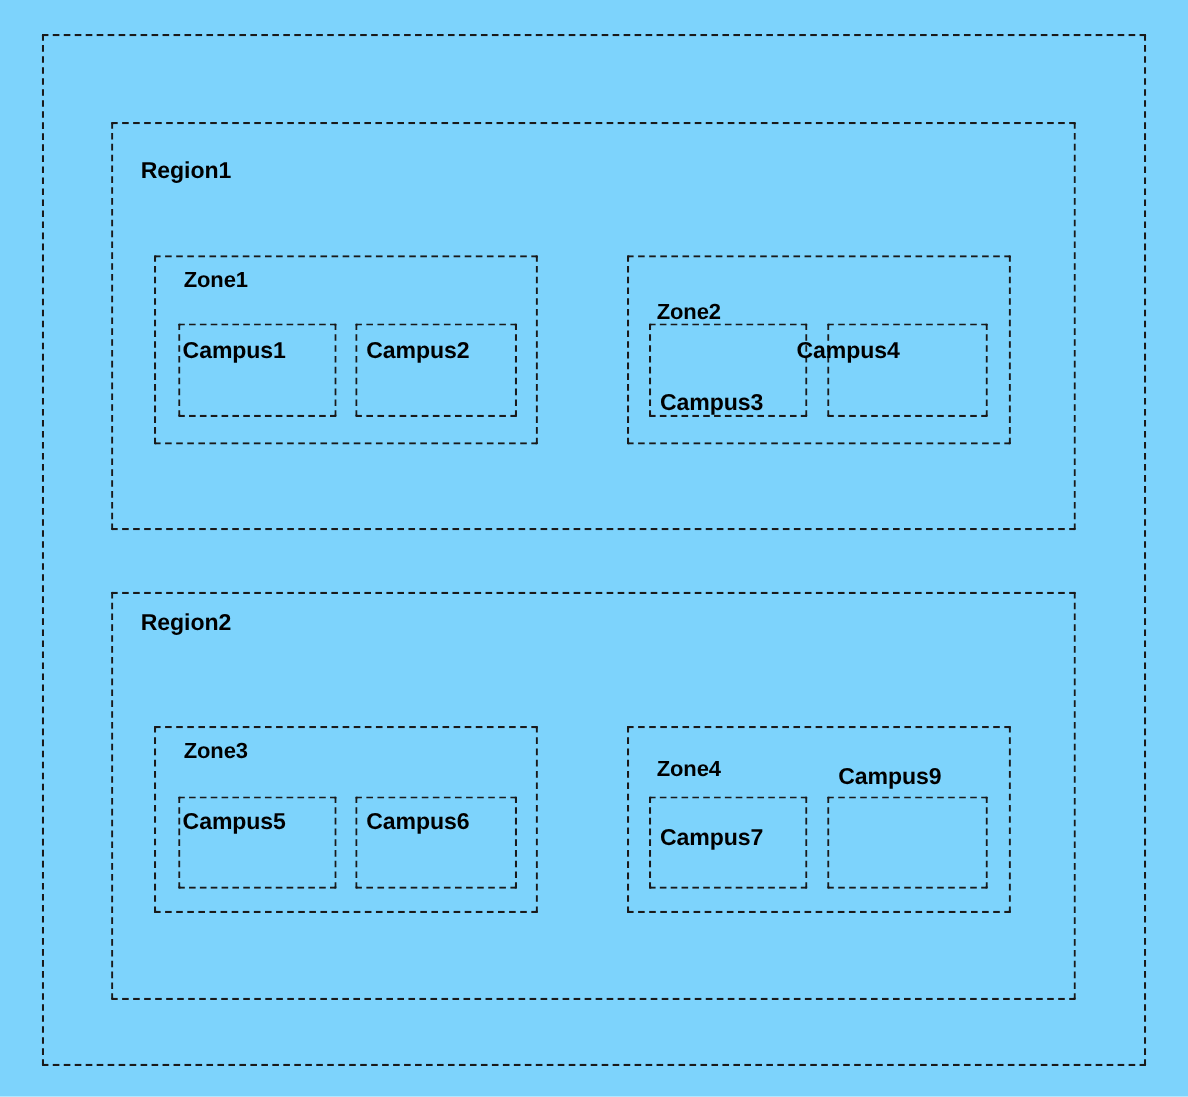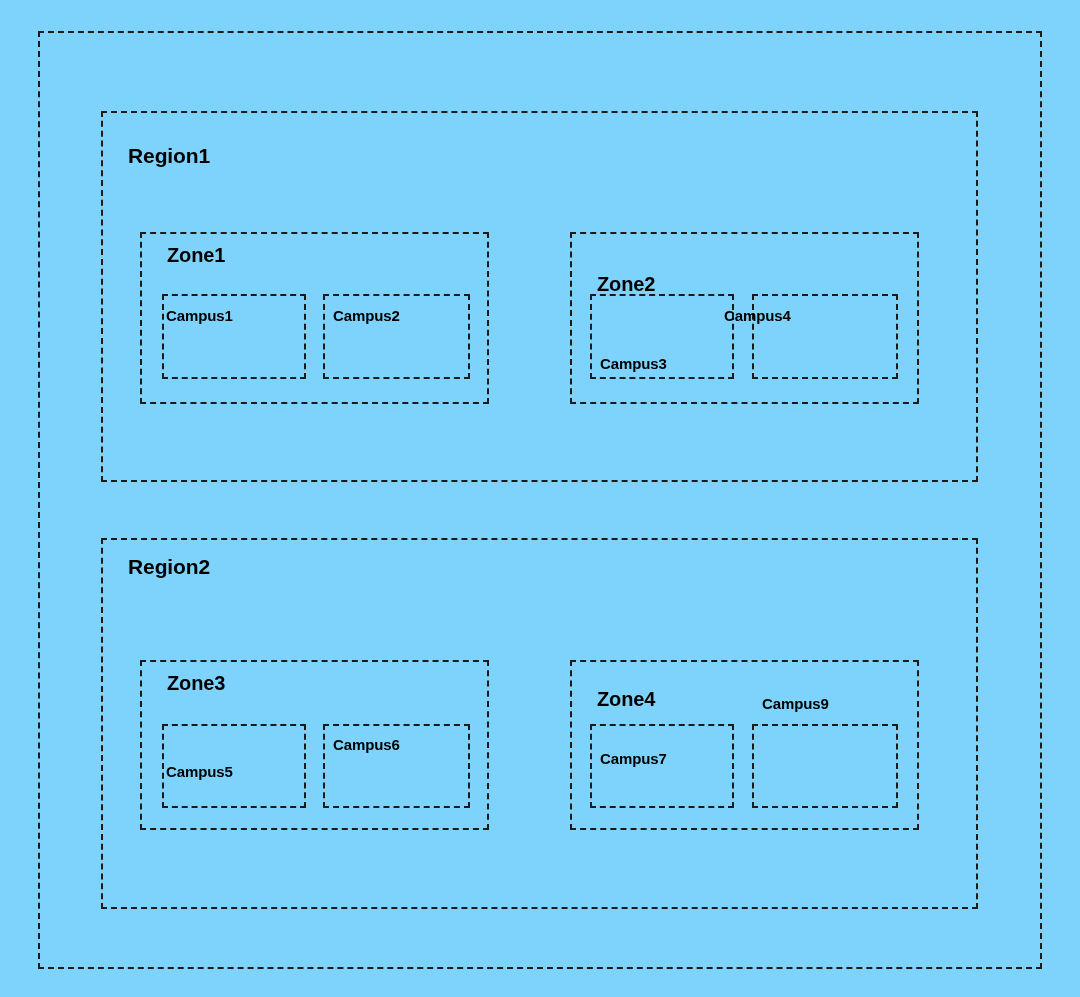--- a/index.html
+++ b/index.html
@@ -62,21 +62,21 @@
     line-height: 1;
     user-select: none;
   }
   .label--region {
     font-size: 21px;
   }
   .label--zone {
     font-size: 20px;
   }
   .label--campus {
-    font-size: 15px;
+    font-size: 21px;
   }
 </style>
 </head>
 <body>
 
 <div id="canvas">
 
   <div class="box box--root" style="left:38px; top:31px; width:1004px; height:938px;"></div>
 
   <div class="box box--region" style="left:101px; top:111px; width:877px; height:371px;"></div>
@@ -100,21 +100,21 @@
   <div class="box box--campus" style="left:752px; top:294px; width:146px; height:85px;"></div>
   <div class="label label--campus" style="left:724px; top:308px;">Campus4</div>
 
   <div class="box box--region" style="left:101px; top:538px; width:877px; height:371px;"></div>
   <div class="label label--region" style="left:128px; top:556px;">Region2</div>
 
   <div class="box box--zone" style="left:140px; top:660px; width:349px; height:170px;"></div>
   <div class="label label--zone" style="left:167px; top:673px;">Zone3</div>
 
   <div class="box box--campus" style="left:162px; top:724px; width:144px; height:84px;"></div>
-  <div class="label label--campus" style="left:166px; top:764px;">Campus5</div>
+  <div class="label label--campus" style="left:166px; top:737px;">Campus5</div>
 
   <div class="box box--campus" style="left:323px; top:724px; width:147px; height:84px;"></div>
   <div class="label label--campus" style="left:333px; top:737px;">Campus6</div>
 
   <div class="box box--zone" style="left:570px; top:660px; width:349px; height:170px;"></div>
   <div class="label label--zone" style="left:597px; top:673px;margin-top:16px;">Zone4</div>
 
   <div class="box box--campus" style="left:590px; top:724px; width:144px; height:84px;"></div>
   <div class="label label--campus" style="left:600px; top:751px;">Campus7</div>
 

